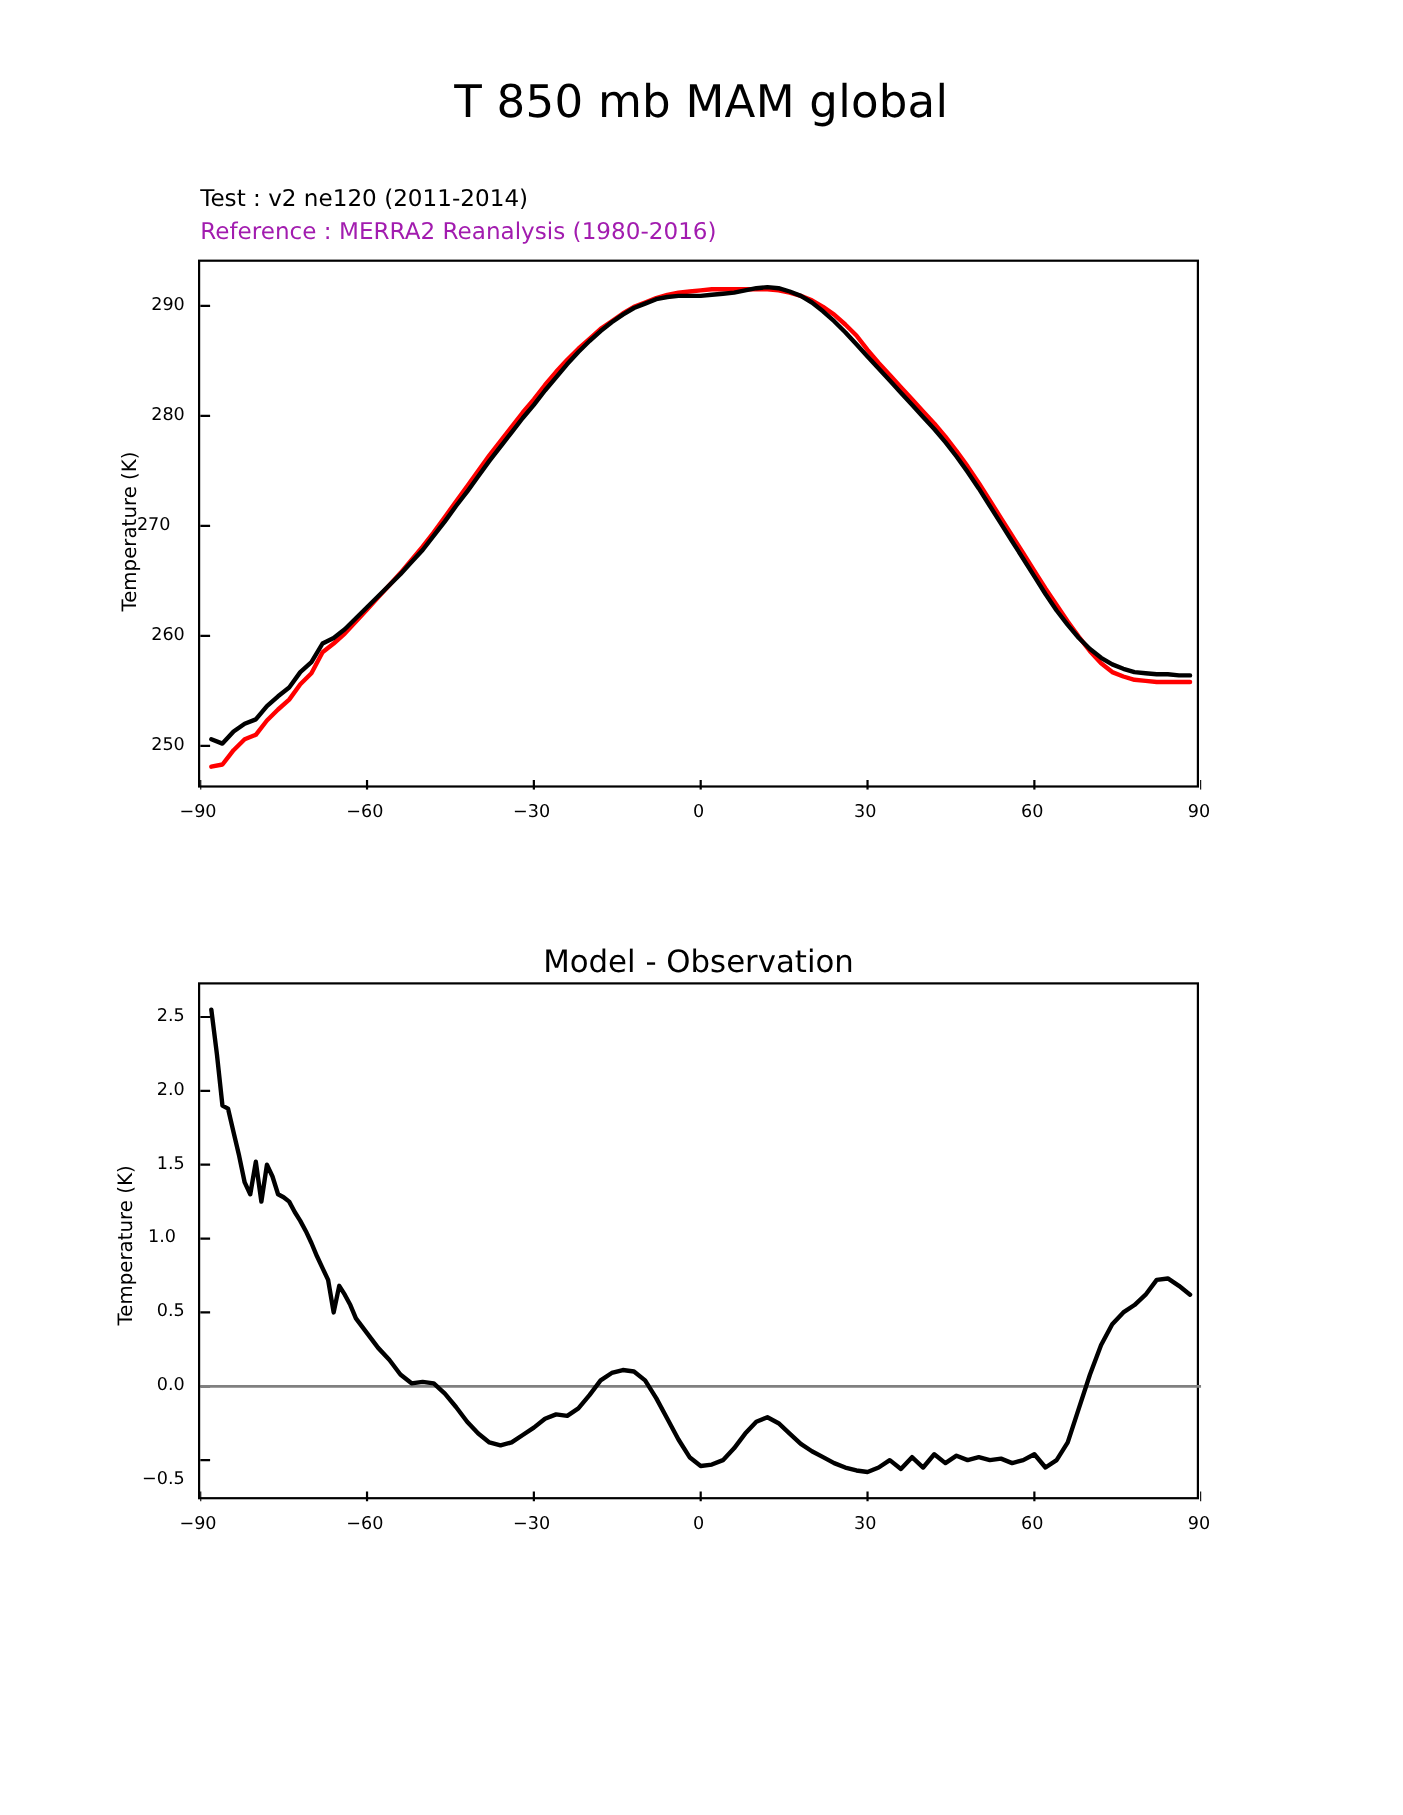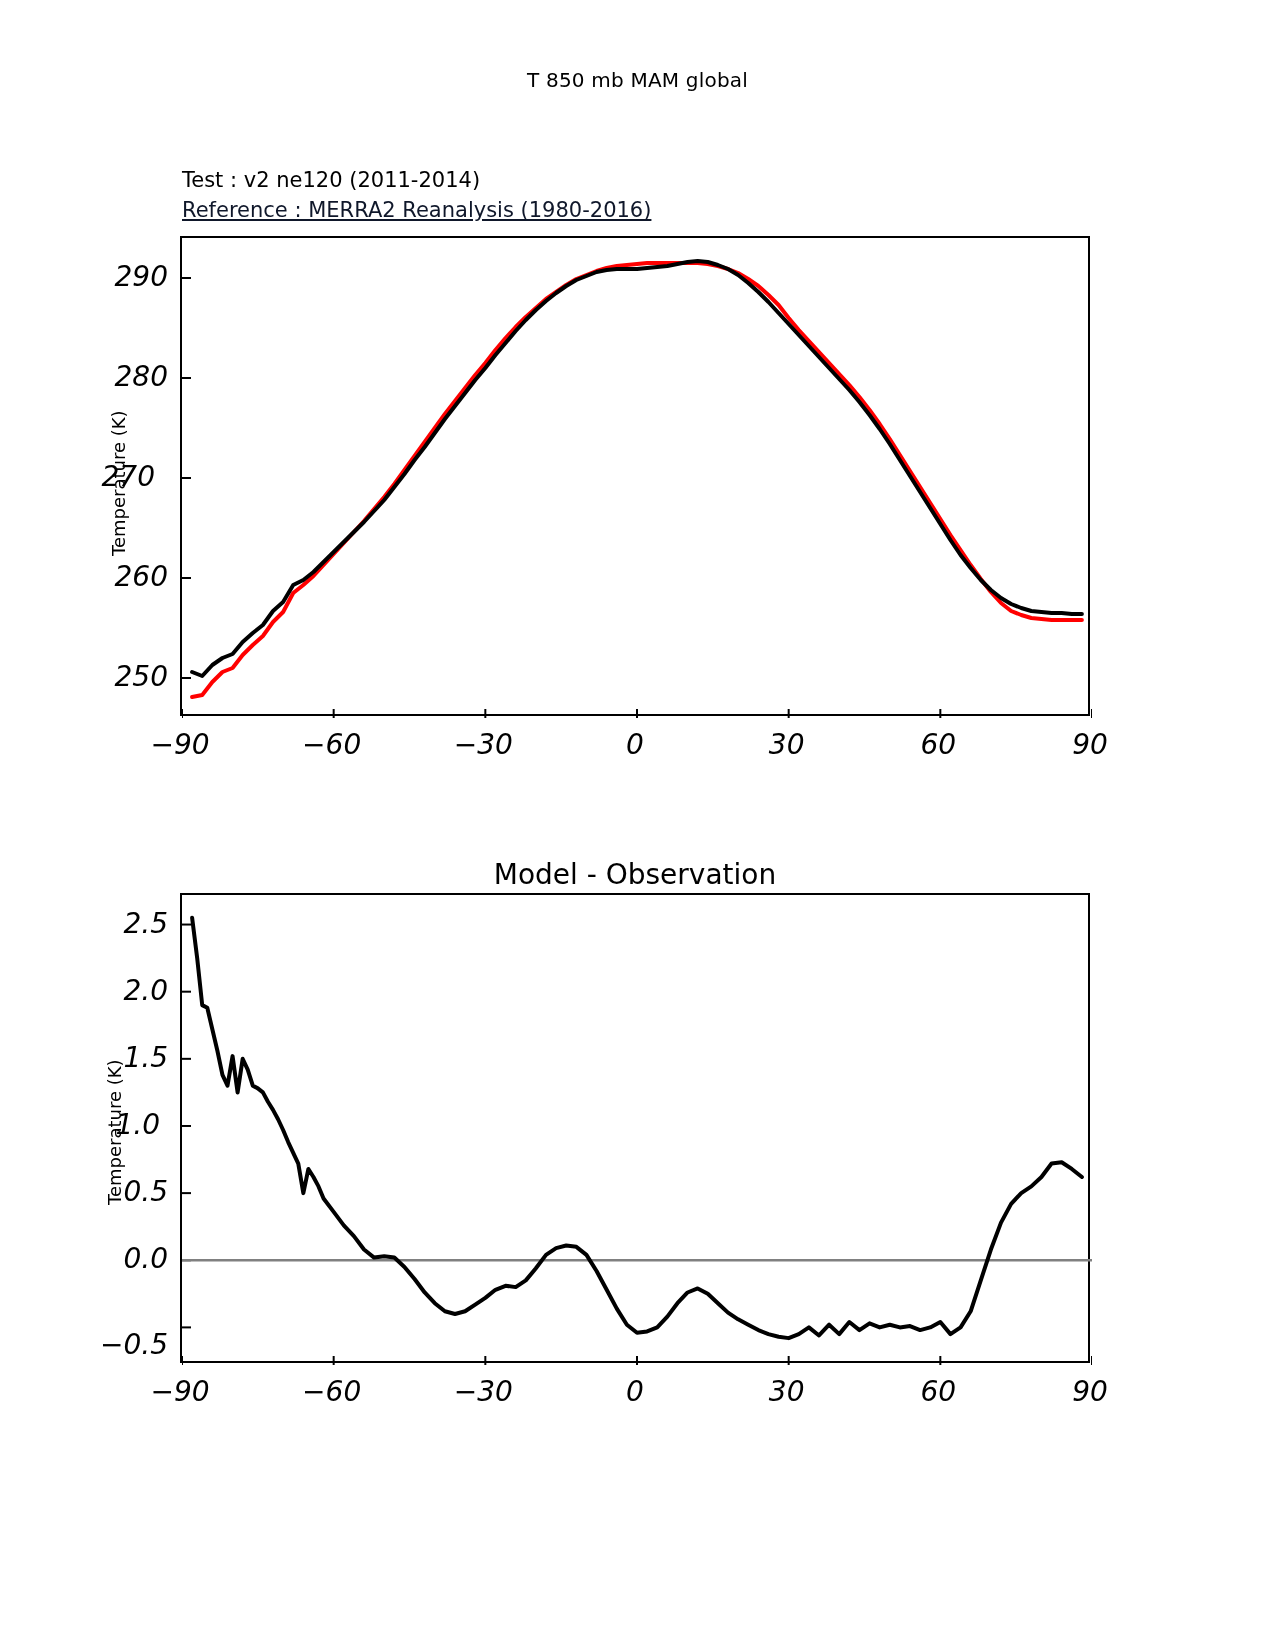--- a/index.html
+++ b/index.html
@@ -18,21 +18,21 @@
   .page {
     position: absolute;
     inset: 0;
   }
   .main-title {
     position: absolute;
     top: 68px;
     left: 0;
     width: 100%;
     text-align: center;
-    font-size: 20px;
+    font-size: 41px;
     letter-spacing: 0.2px;
   }
   
   .panel-top {
     position: absolute;
     left: 180px;
     top: 236px;
     width: 910px;
     height: 480px;
     border: 2px solid #000;
@@ -40,21 +40,21 @@
     background: #fff;
   }
   .legend {
     position: absolute;
     left: 182px;
     top: 165px;
     font-size: 21px;
     line-height: 1.45;
   }
   .legend .test { color: #000000; }
-  .legend .ref { color: #0f172a; text-decoration: underline; }
+  .legend .ref { color: #a21caf; }
 
   .panel-bottom {
     position: absolute;
     left: 180px;
     top: 893px;
     width: 910px;
     height: 470px;
     border: 2px solid #000;
     box-sizing: border-box;
     background: #fff;
@@ -77,23 +77,22 @@
     font-size: 18px;
     transform: rotate(-90deg);
     transform-origin: left top;
     white-space: nowrap;
   }
   .ylabel-top { left: 108px; top: 556px; }
   .ylabel-bottom { left: 104px; top: 1205px; }
 
   .tick-label {
     position: absolute;
-    font-size: 28px;
+    font-size: 16px;
     white-space: nowrap;
-    font-style: italic;
   }
   .x-tick { transform: translateX(-50%); }
   .y-tick { transform: translateY(-50%); text-align: right; }
 </style>
 </head>
 <body>
 
 <div class="page">
 
   <div class="main-title">T 850 mb MAM global</div>

